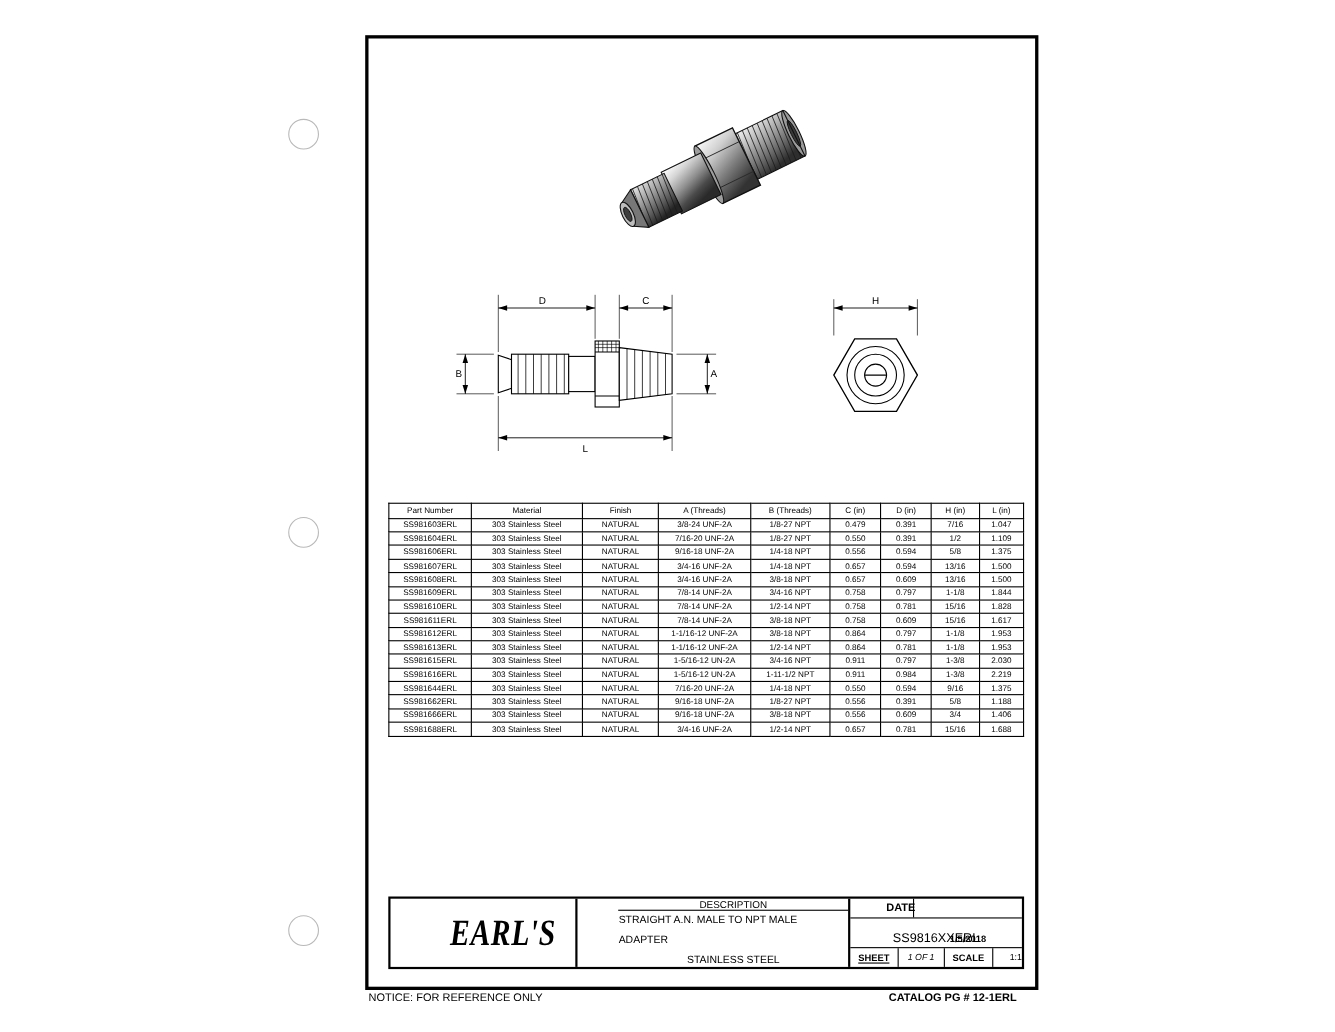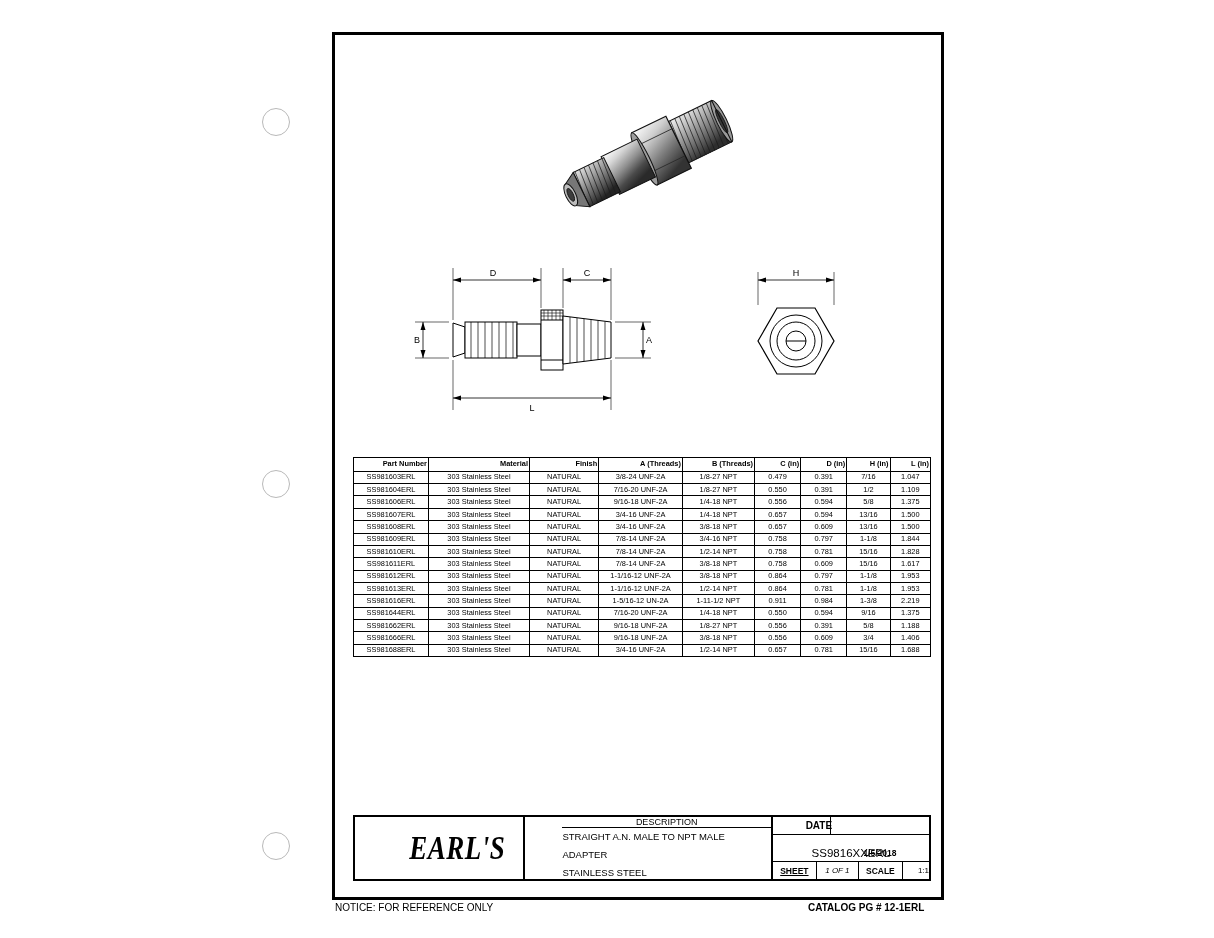--- a/index.html
+++ b/index.html
@@ -76,24 +76,23 @@
   }
   .spec-table th, .spec-table td {
     border: 1px solid #000;
     text-align: center;
     padding: 0.7px 1px;
     line-height: 1.35;
     font-weight: normal;
     white-space: nowrap;
   }
   .spec-table th {
-    font-weight: bold;
+    font-weight: normal;
     font-size: 7.4px;
     padding: 1.4px 1px;
-    text-align: right;
   }
   .col-pn { width: 13.0%; }
   .col-mat { width: 17.5%; }
   .col-fin { width: 12.0%; }
   .col-a { width: 14.5%; }
   .col-b { width: 12.5%; }
   .col-c { width: 8.0%; }
   .col-d { width: 8.0%; }
   .col-h { width: 7.5%; }
   .col-l { width: 7.0%; }
@@ -141,21 +140,21 @@
     display: flex;
     align-items: center;
     justify-content: center;
     font-size: 9px;
     font-weight: normal;
   }
   .tb-desc-body {
     flex: 1;
     display: flex;
     flex-direction: column;
-    align-items: flex-start;
+    align-items: center;
     justify-content: center;
     font-size: 9.5px;
     line-height: 1.9;
   }
   .tb-right {
     flex: 1;
     display: flex;
     flex-direction: column;
     box-sizing: border-box;
   }
@@ -588,20 +587,31 @@
             <td>303 Stainless Steel</td>
             <td>NATURAL</td>
             <td>1-1/16-12 UNF-2A</td>
             <td>1/2-14 NPT</td>
             <td>0.864</td>
             <td>0.781</td>
             <td>1-1/8</td>
             <td>1.953</td>
           </tr>
           <tr>
+            <td>SS981615ERL</td>
+            <td>303 Stainless Steel</td>
+            <td>NATURAL</td>
+            <td>1-5/16-12 UN-2A</td>
+            <td>3/4-16 NPT</td>
+            <td>0.911</td>
+            <td>0.797</td>
+            <td>1-3/8</td>
+            <td>2.030</td>
+          </tr>
+          <tr>
             <td>SS981616ERL</td>
             <td>303 Stainless Steel</td>
             <td>NATURAL</td>
             <td>1-5/16-12 UN-2A</td>
             <td>1-11-1/2 NPT</td>
             <td>0.911</td>
             <td>0.984</td>
             <td>1-3/8</td>
             <td>2.219</td>
           </tr>

